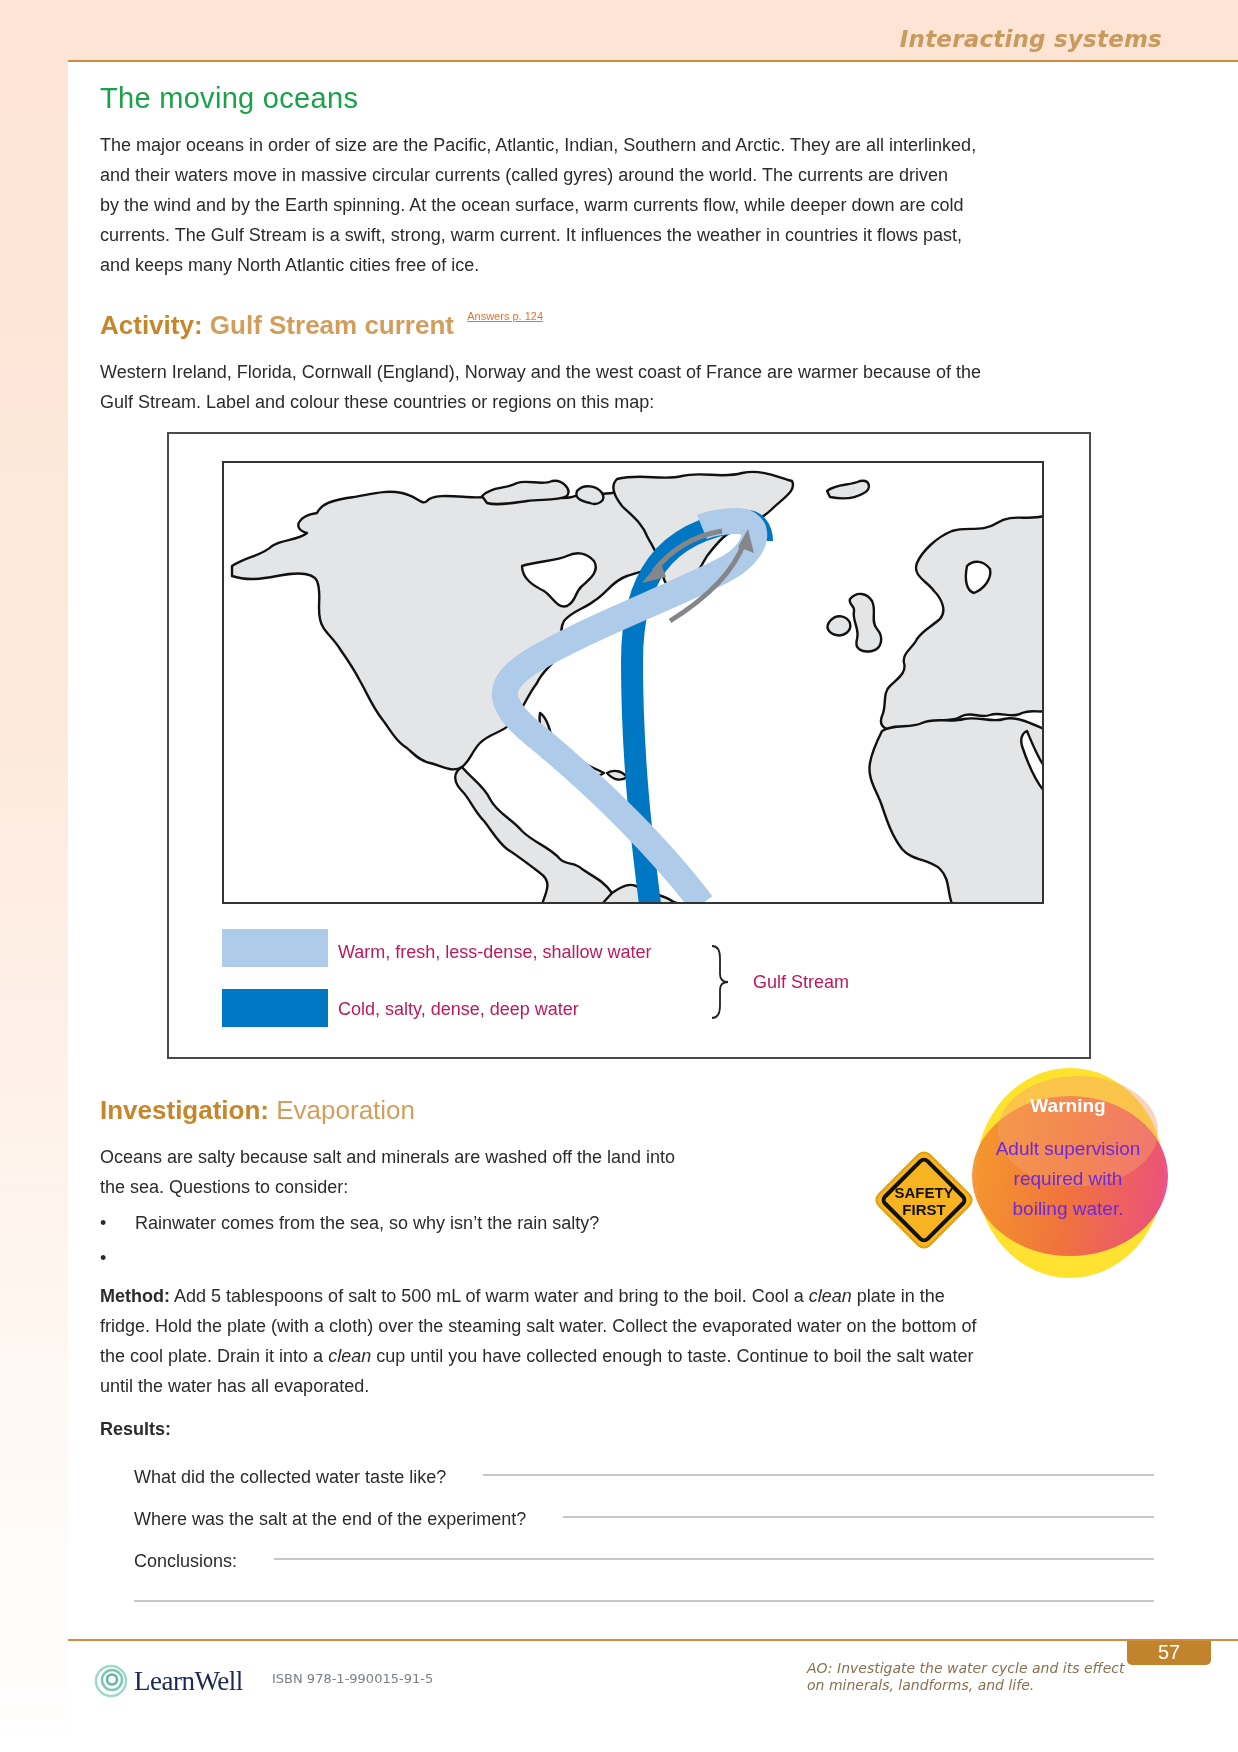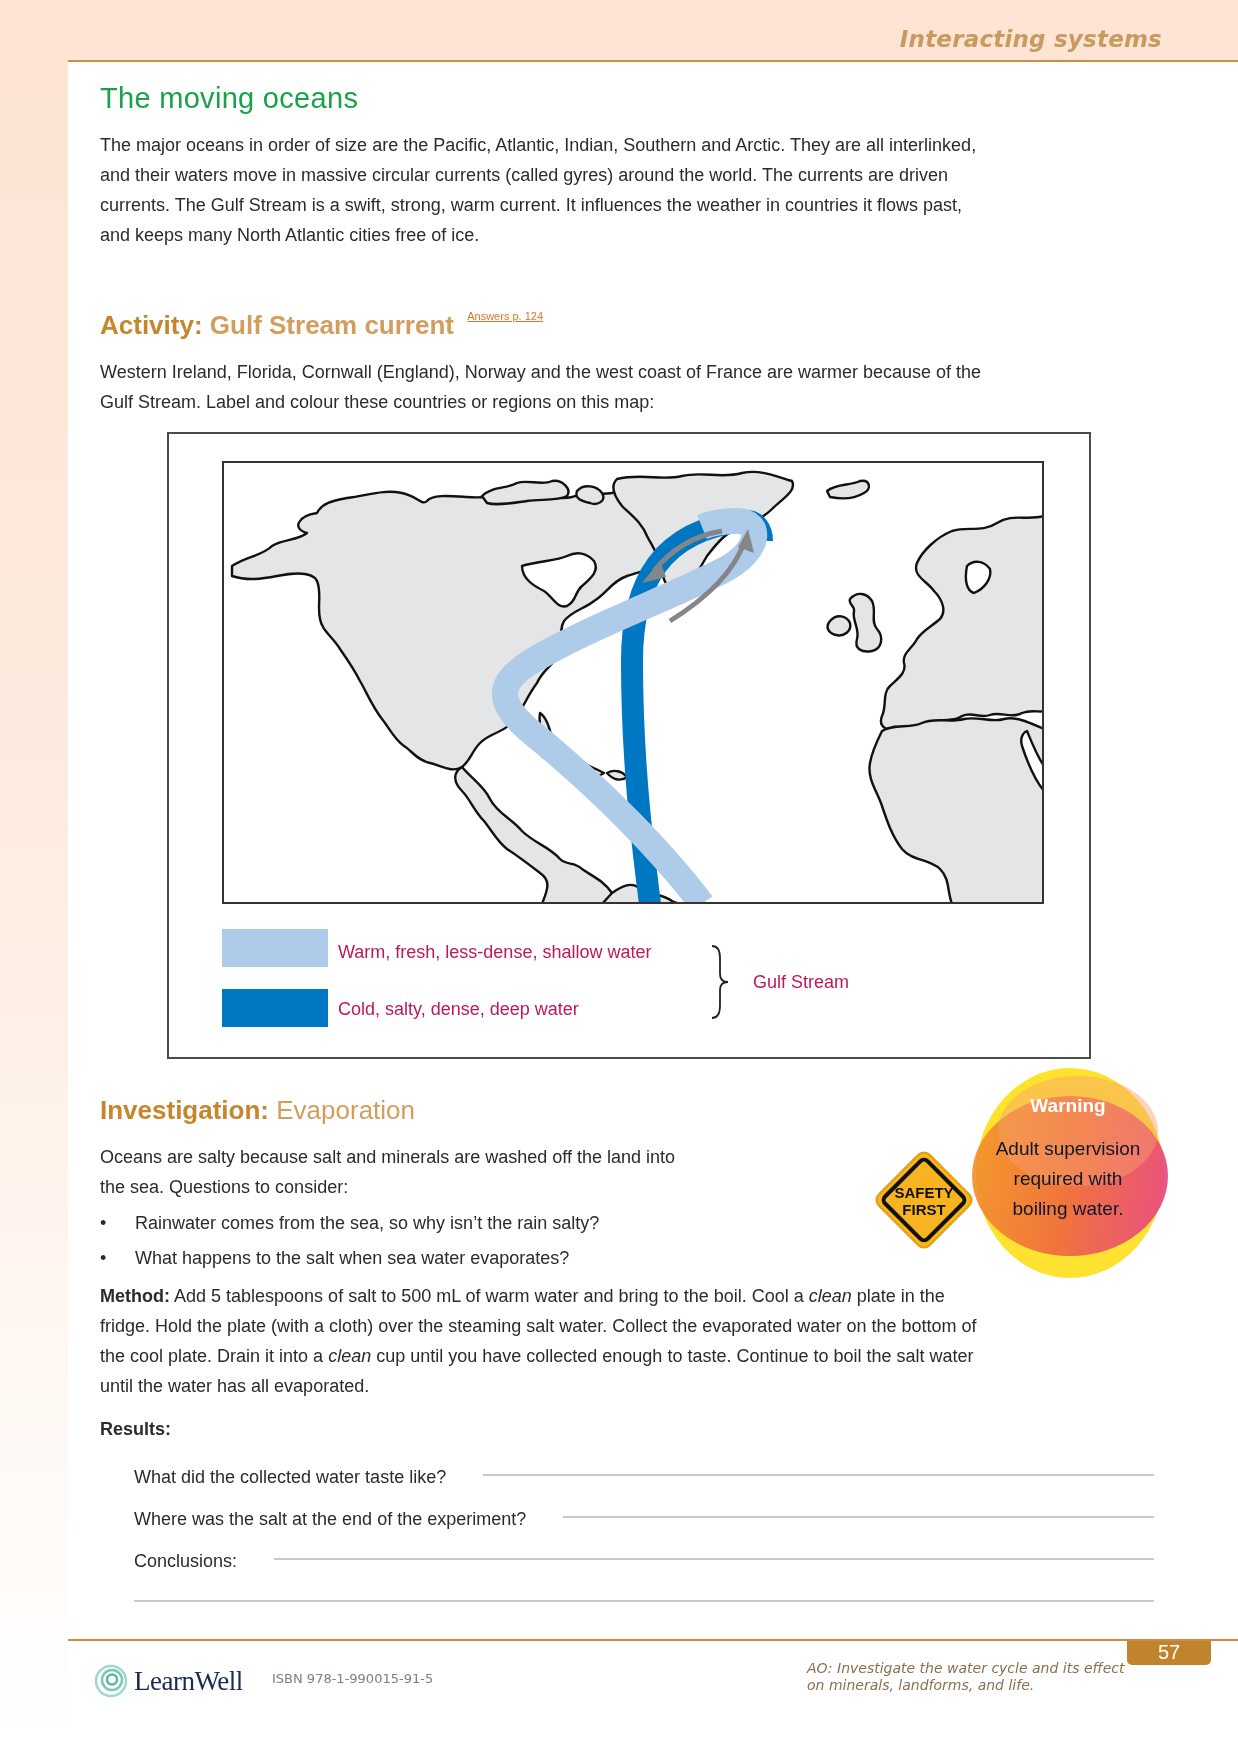--- a/index.html
+++ b/index.html
@@ -58,21 +58,21 @@
   }
   .warning .blob {
     position: absolute; border-radius: 50%;
   }
   .warning-title {
     position: absolute; left: 976px; top: 1095px; width: 184px; text-align: center;
     font-size: 19px; font-weight: bold; color: #fff; font-family: "Liberation Sans", sans-serif;
   }
   .warning-text {
     position: absolute; left: 976px; top: 1134px; width: 184px; text-align: center;
-    font-size: 19px; line-height: 30px; color: #0f172a; font-family: "Liberation Sans", sans-serif;
+    font-size: 19px; line-height: 30px; color: #6d28d9; font-family: "Liberation Sans", sans-serif;
   }
   .safety-sign { position: absolute; left: 870px; top: 1146px; }
   ul.questions { position: absolute; left: 100px; top: 1208px; margin: 0; padding: 0; list-style: none; }
   ul.questions li {
     position: relative; padding-left: 35px; font-size: 18px; line-height: 30px; margin-bottom: 5px;
     font-family: "Liberation Sans", sans-serif;
   }
   ul.questions li .bullet { position: absolute; left: 0; }
   .results-row { position: absolute; left: 134px; right: 84px; height: 30px; display: flex; align-items: center; gap: 27px; }
   .results-row .q { font-size: 18px; font-family: "Liberation Sans", sans-serif; white-space: nowrap; padding-right: 10px; line-height: 24px; }
@@ -96,20 +96,21 @@
 
 <div class="header-band"></div>
 <div class="page"></div>
 <div class="header-rule"></div>
 <div class="running-head">Interacting systems</div>
 
 <h1 class="title">The moving oceans</h1>
 <div class="body-text" style="top:130px;">
   <div>The major oceans in order of size are the Pacific, Atlantic, Indian, Southern and Arctic. They are all interlinked,</div>
   <div>and their waters move in massive circular currents (called gyres) around the world. The currents are driven</div>
+  <div>by the wind and by the Earth spinning. At the ocean surface, warm currents flow, while deeper down are cold</div>
   <div>currents. The Gulf Stream is a swift, strong, warm current. It influences the weather in countries it flows past,</div>
   <div>and keeps many North Atlantic cities free of ice.</div>
 </div>
 
 <h2 class="section-head" style="top:310px;">
   <span class="kw">Activity:</span>
   <span class="rest">Gulf Stream current</span>
   <a class="answers-link">Answers p. 124</a>
 </h2>
 <div class="body-text" style="top:357px;">
@@ -184,21 +185,21 @@
 <h2 class="section-head" style="top:1095px;">
   <span class="kw">Investigation:</span>
   <span class="rest" style="font-weight:normal;">Evaporation</span>
 </h2>
 <div class="body-text" style="top:1142px;">
   <div>Oceans are salty because salt and minerals are washed off the land into</div>
   <div>the sea. Questions to consider:</div>
 </div>
 <ul class="questions">
   <li><span class="bullet">•</span><span>Rainwater comes from the sea, so why isn’t the rain salty?</span></li>
-  <li><span class="bullet">•</span><span>What happens to the salt when sea water evaporates?</span></li>
+  <li><span class="bullet">•</span></li>
 </ul>
 
 <div class="body-text" style="top:1281px;">
   <div><b>Method:</b> <span>Add 5 tablespoons of salt to 500 mL of warm water and bring to the boil. Cool a </span><i>clean</i><span> plate in the</span></div>
   <div><span>fridge. Hold the plate (with a cloth) over the steaming salt water. Collect the evaporated water on the bottom of</span></div>
   <div><span>the cool plate. Drain it into a </span><i>clean</i><span> cup until you have collected enough to taste. Continue to boil the salt water</span></div>
   <div><span>until the water has all evaporated.</span></div>
 </div>
 
 <div class="body-text" style="top:1414px; font-weight:bold;">Results:</div>

